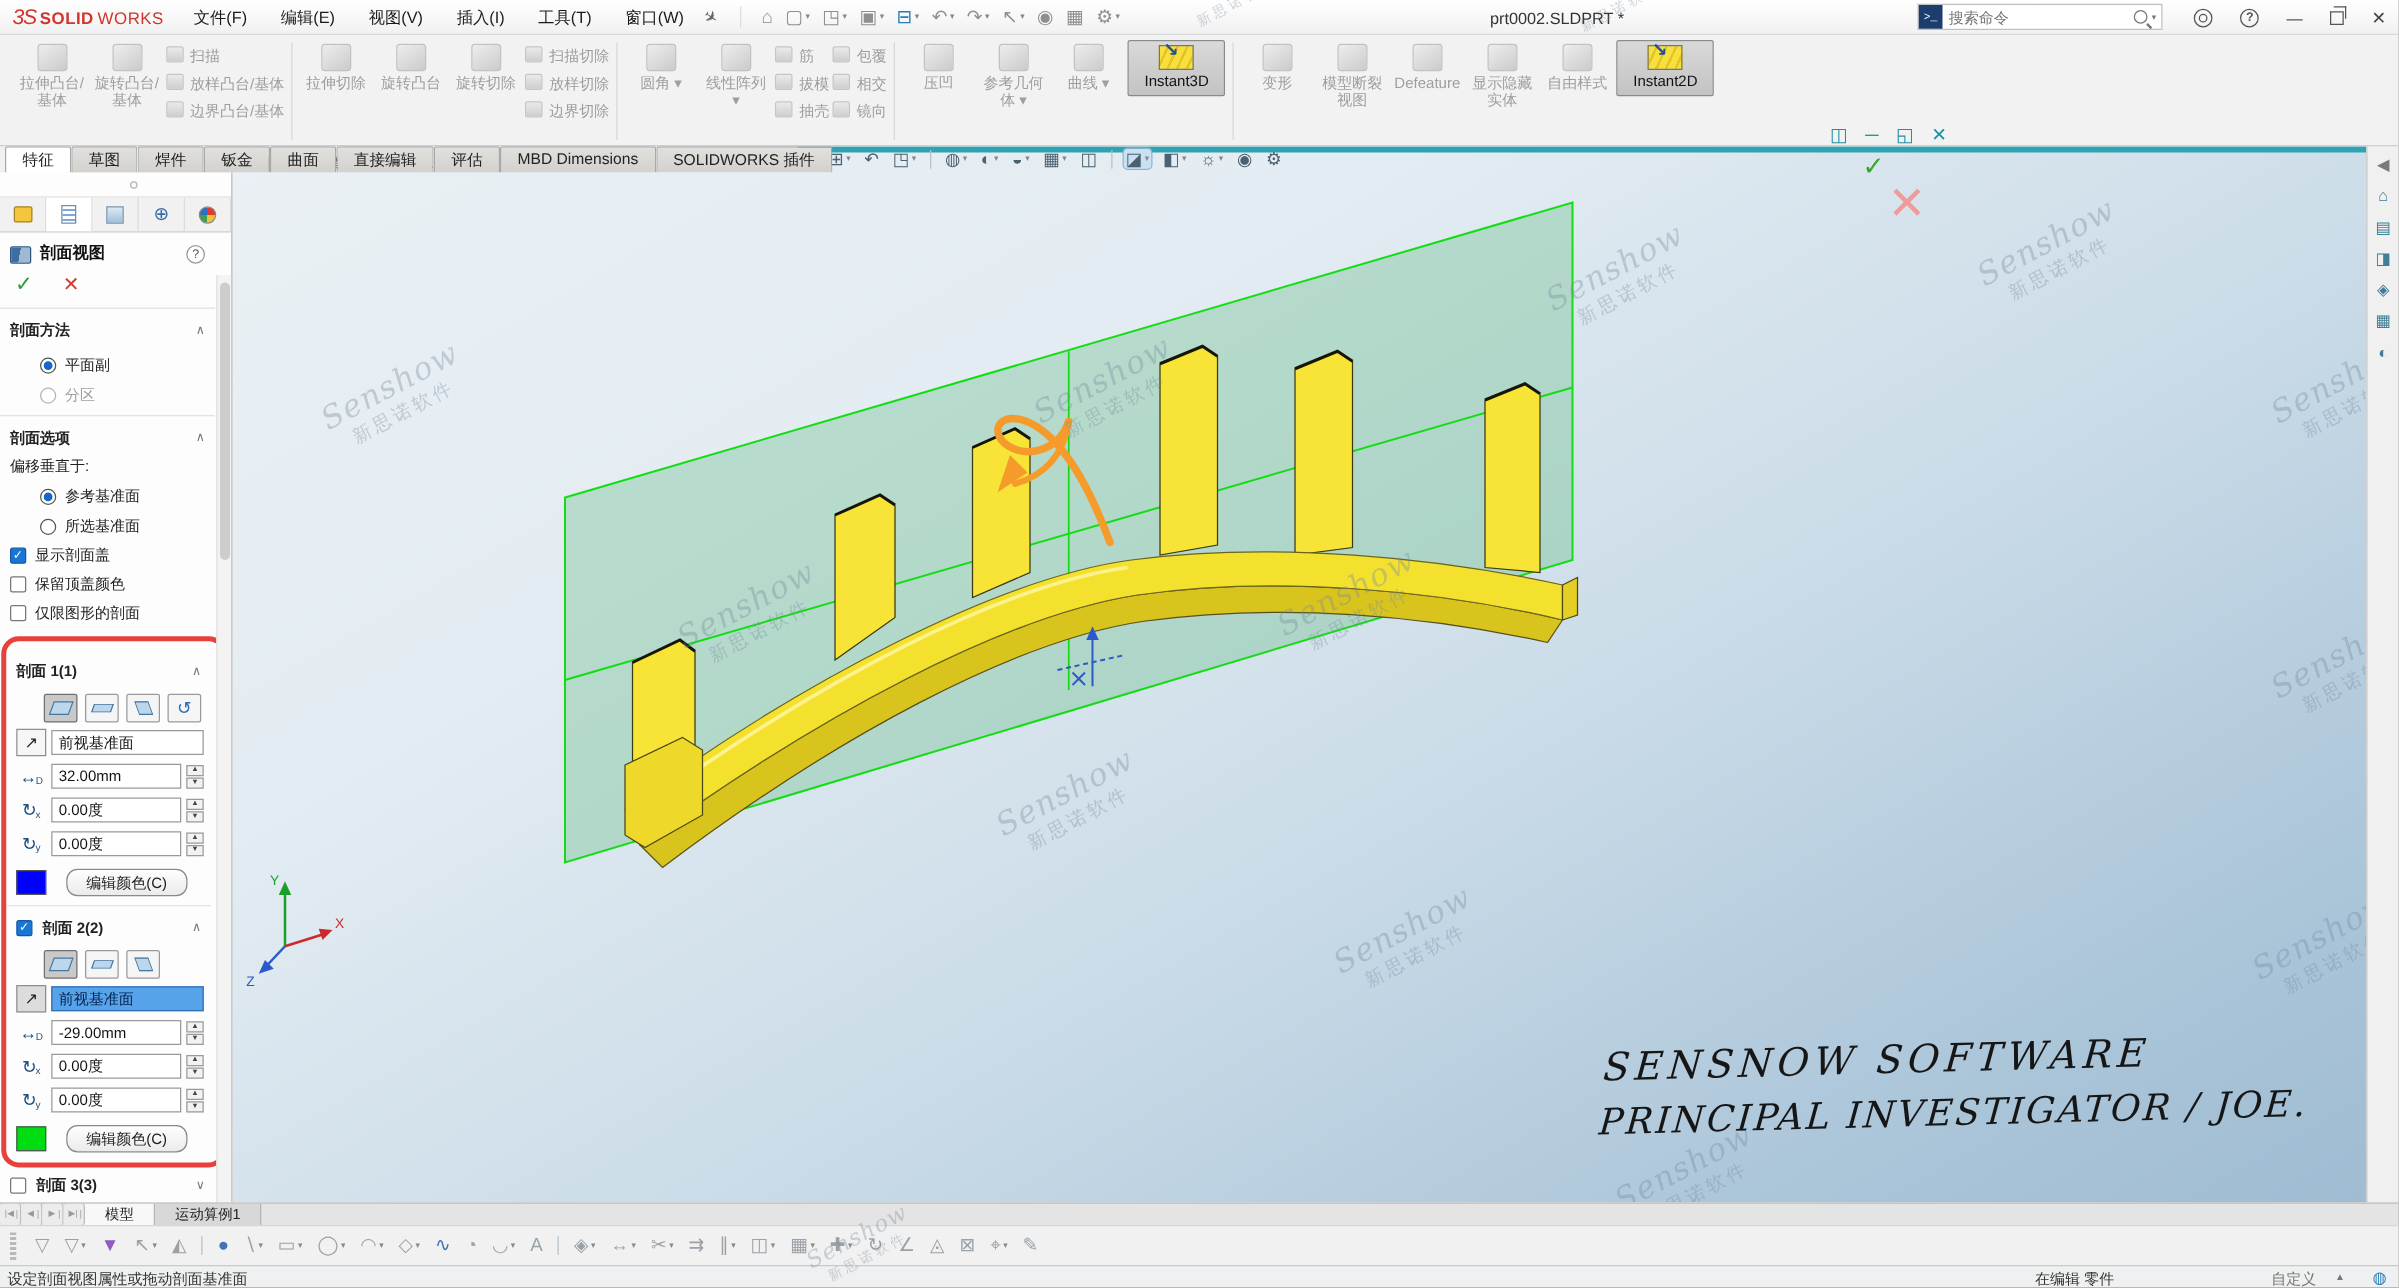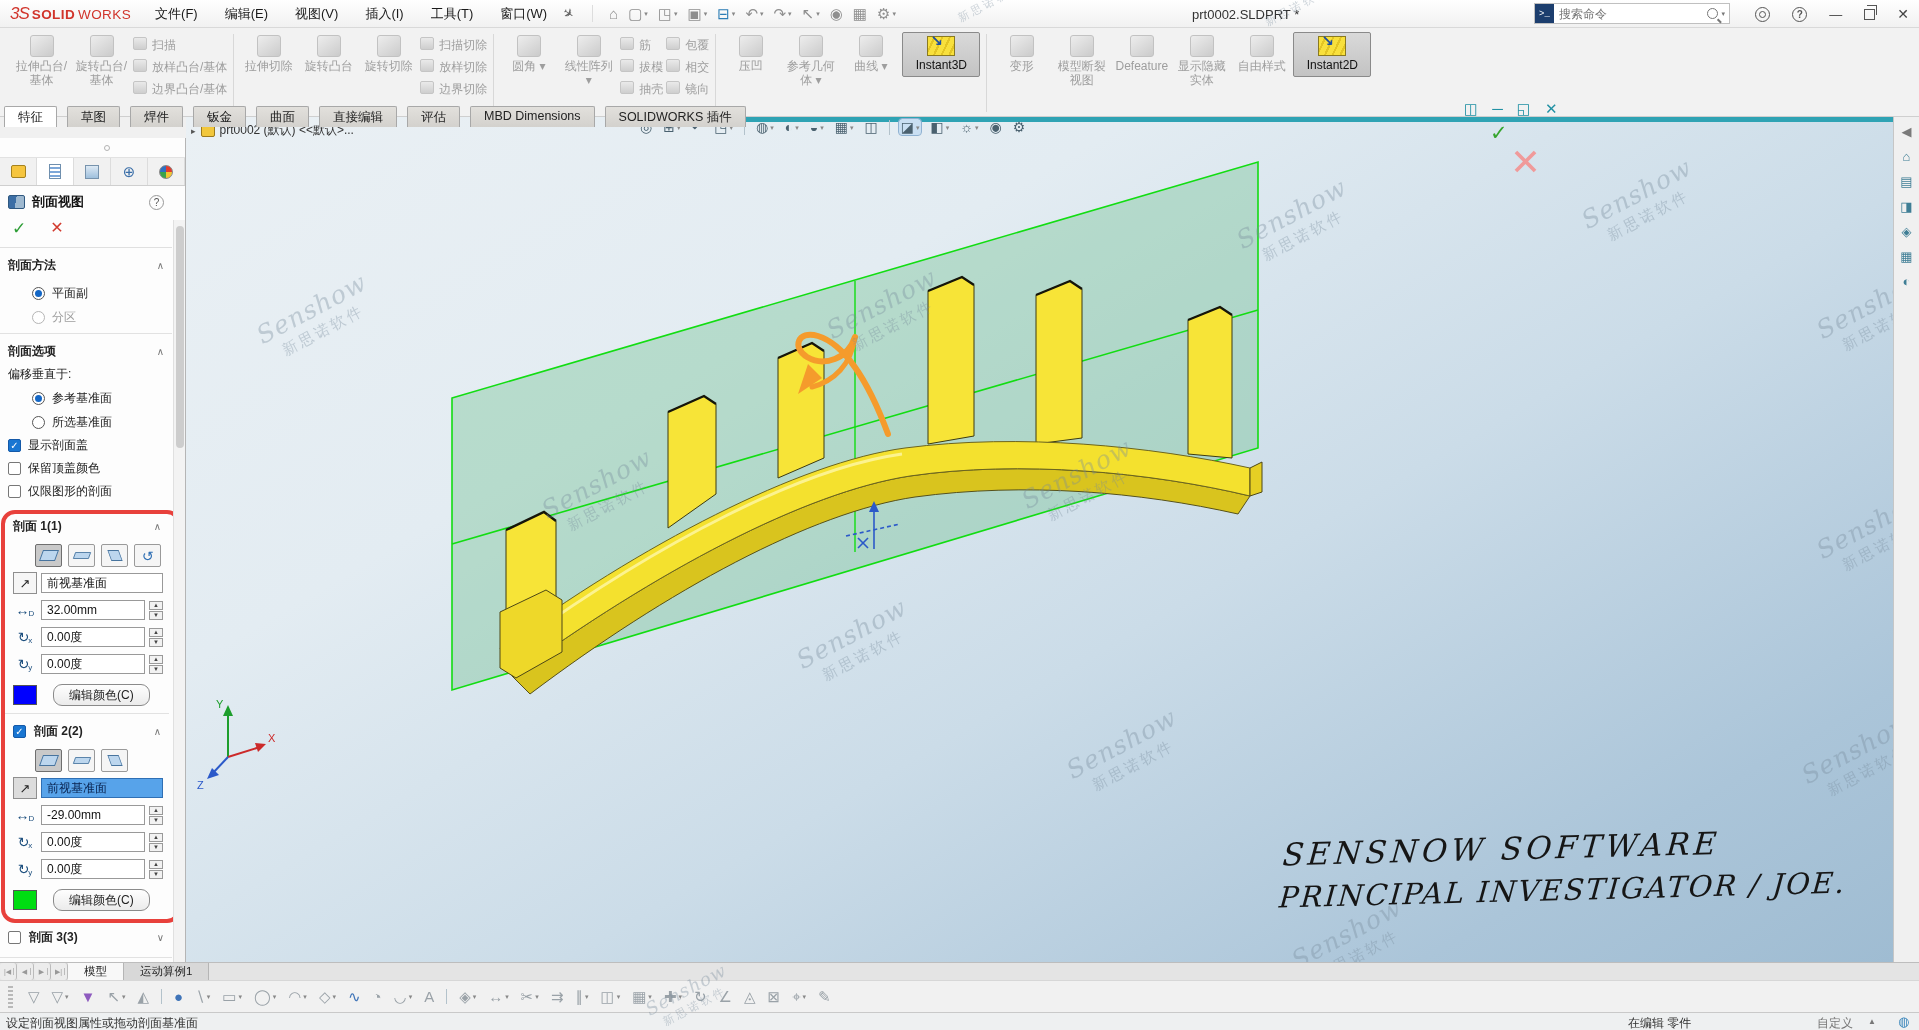--- a/index.html
+++ b/index.html
@@ -46,42 +46,42 @@
   .rbig.ractive{border:1px solid #8a8a8a;background:linear-gradient(#d9d9d9,#c3c3c3);color:#111;border-radius:2px;width:78px}
   .ric{flex:none}
   .ric.cube{width:24px;height:22px;background:linear-gradient(145deg,#ededed,#cbcbcb);border:1px solid #c2c2c2;border-radius:3px}
   .ric.ruler{width:28px;height:20px;background:repeating-linear-gradient(115deg,#f8e03c 0 5px,#e3c524 5px 7px);border:1px solid #8a7a20;position:relative}
   .ric.ruler::after{content:"↘";position:absolute;left:2px;top:-5px;color:#1f4fa0;font-weight:bold;font-size:15px}
   .rstack{display:flex;flex-direction:column;gap:5px;padding-top:5px}
   .rsmall{display:flex;align-items:flex-start;gap:5px;color:#9e9e9e;font-size:12px;white-space:nowrap}
   .ric-s{width:14px;height:13px;background:linear-gradient(#eaeaea,#cecece);border:1px solid #c5c5c5;border-radius:2px;flex:none}
 
   
-  .tabstrip{position:absolute;left:0;top:106px;height:21px;display:flex;gap:10px;padding-left:4px;z-index:16}
+  .tabstrip{position:absolute;left:0;top:117px;height:21px;display:flex;gap:0;padding-left:4px;z-index:16}
   .dtab{padding:2px 13px 0;background:linear-gradient(#e2e0dc,#d3d1cd);border:1px solid #a8a8a8;border-bottom:none;
         font-size:12.5px;color:#222;border-radius:2px 2px 0 0;white-space:nowrap}
   .dtab.active{background:#fff}
   .mdictrl{position:absolute;left:1462px;top:100px;display:flex;gap:10px;color:#2191a4;font-size:13px;z-index:18}
 
   
   .panel{position:absolute;left:0;top:138px;width:186px;height:824px;background:#fdfdfd;border-right:1px solid #b5b5b5;
          z-index:12;font-size:12px;overflow:hidden}
   .pinner{padding-right:13px}
   .ptopstrip{height:20px;border-bottom:1px solid #e2e2e2;position:relative}
   .pdot{position:absolute;left:104px;top:7px;width:6px;height:6px;border:1px solid #b3b3b3;border-radius:50%}
   .ptabs{height:28px;display:flex;border-bottom:1px solid #cfcfcf;background:#f1f1f1}
   .ptab{flex:1;display:flex;align-items:center;justify-content:center;border-right:1px solid #dcdcdc}
   .ptab.active{background:#fff}
   .pt-feat{width:15px;height:13px;background:#f6c53e;border:1px solid #a5821f;border-radius:2px}
   .pt-pm{width:12px;height:15px;border:1px solid #6f8fae;background:repeating-linear-gradient(#ffffff 0 2px,#7da7d8 2px 4px)}
   .pt-cfg{width:14px;height:14px;background:linear-gradient(#dde9f4,#9fc0dd);border:1px solid #7793ad}
   .pt-dim{color:#3a6ea8;font-size:15px;line-height:1}
   .pt-disp{width:14px;height:14px;border-radius:50%;border:1px solid #888;
            background:conic-gradient(#e23b2e 0 25%,#f2c531 0 50%,#3aa34a 0 75%,#2f6fc2 0)}
-  .phead{display:flex;align-items:center;gap:7px;padding:7px 8px 5px}
+  .phead{display:flex;align-items:flex-end;gap:7px;padding:7px 8px 5px}
   .phico{width:17px;height:14px;background:linear-gradient(100deg,#3c6ea5 0 45%,#9fb9d0 45%);border:1px solid #2f5880;border-radius:2px}
   .phead .t{font-weight:bold;font-size:13px;color:#111}
   .phelp{margin-left:auto;width:15px;height:15px;border:1px solid #999;border-radius:50%;display:flex;align-items:center;
          justify-content:center;font-size:10px;color:#555}
   .pokrow{display:flex;gap:24px;padding:2px 12px 8px;border-bottom:1px solid #e0e0e0}
   .ok{color:#2e9e36;font-size:17px;font-weight:bold}
   .cancel{color:#d23b2f;font-size:16px;font-weight:bold}
   .pgroup-h{display:flex;align-items:center;gap:6px;padding:9px 8px 4px;font-weight:bold;color:#222}
   .pgroup-h .chev{margin-left:auto;color:#777;font-size:10px;font-weight:normal}
   .pdivider{height:1px;background:#e2e2e2;margin:7px 0 0}
@@ -666,21 +666,21 @@
       <div class="pcheck">
         <span class="cbox"></span>
         <span>保留顶盖颜色</span>
       </div>
       <div class="pcheck">
         <span class="cbox"></span>
         <span>仅限图形的剖面</span>
       </div>
 
       <div class="redwrap">
-        <div class="pgroup-h" style="padding-top:4px">
+        <div class="pgroup-h" style="padding-top:16px">
           <span>剖面 1(1)</span>
             <span class="chev">∧</span>
         </div>
         <div class="sec-btns">
           <span class="sbtn pressed">
               <span class="plane-ic"></span>
             </span>
           <span class="sbtn">
               <span class="plane-ic" style="transform:skewX(-20deg) scaleY(.6)"></span>
             </span>

